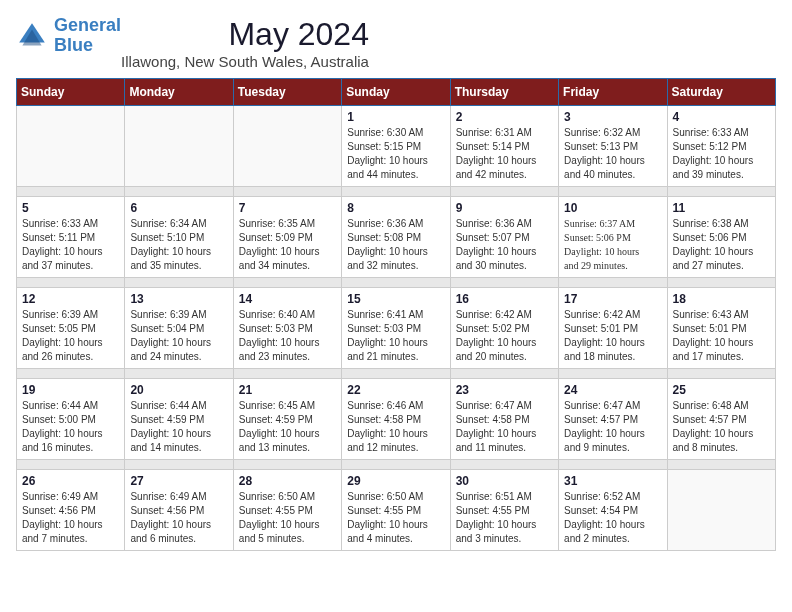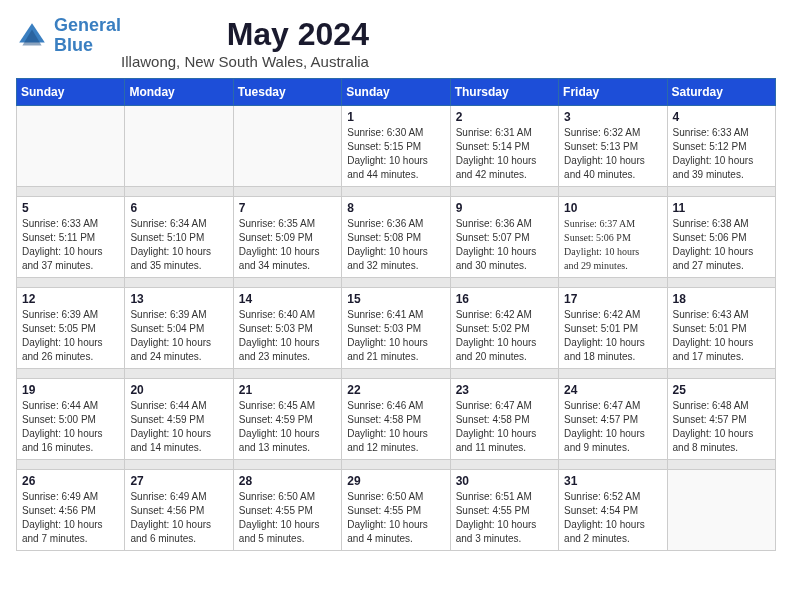--- a/index.html
+++ b/index.html
@@ -32,34 +32,34 @@
     }
     .logo-icon {
       width: 32px;
       height: 32px;
     }
     .title-block {
       text-align: right;
     }
     .main-title {
       font-size: 32px;
-      font-weight: bold;
+      font-weight: normal;
       color: #1a1a2e;
     }
     .subtitle {
       font-size: 15px;
       color: #444;
     }
     table {
       width: 100%;
       border-collapse: collapse;
       font-size: 11px;
     }
     thead th {
-      background-color: #1d4ed8;
+      background-color: #7f1d1d;
       color: #fff;
       padding: 6px 4px;
       text-align: left;
       font-size: 12px;
       font-weight: bold;
       border: 1px solid #2a6aaa;
     }
     tbody td {
       border: 1px solid #ccc;
       vertical-align: top;

